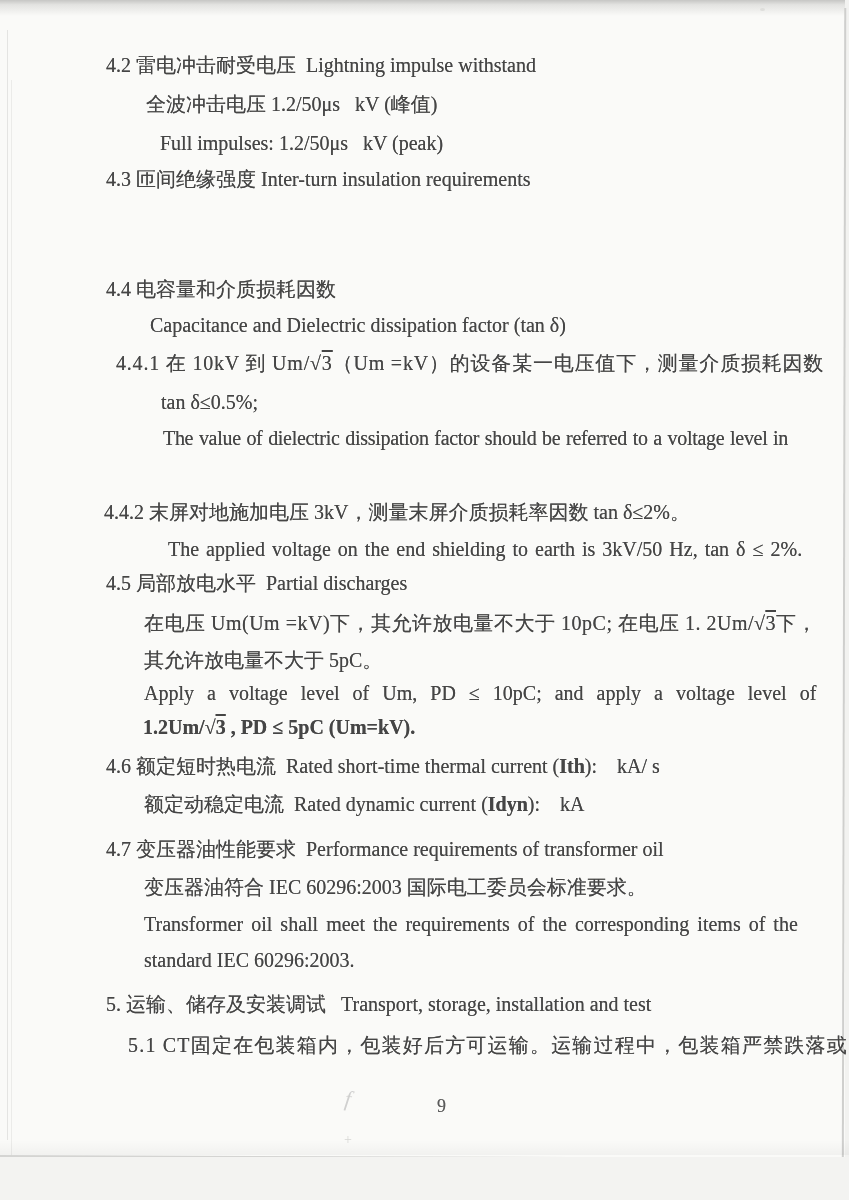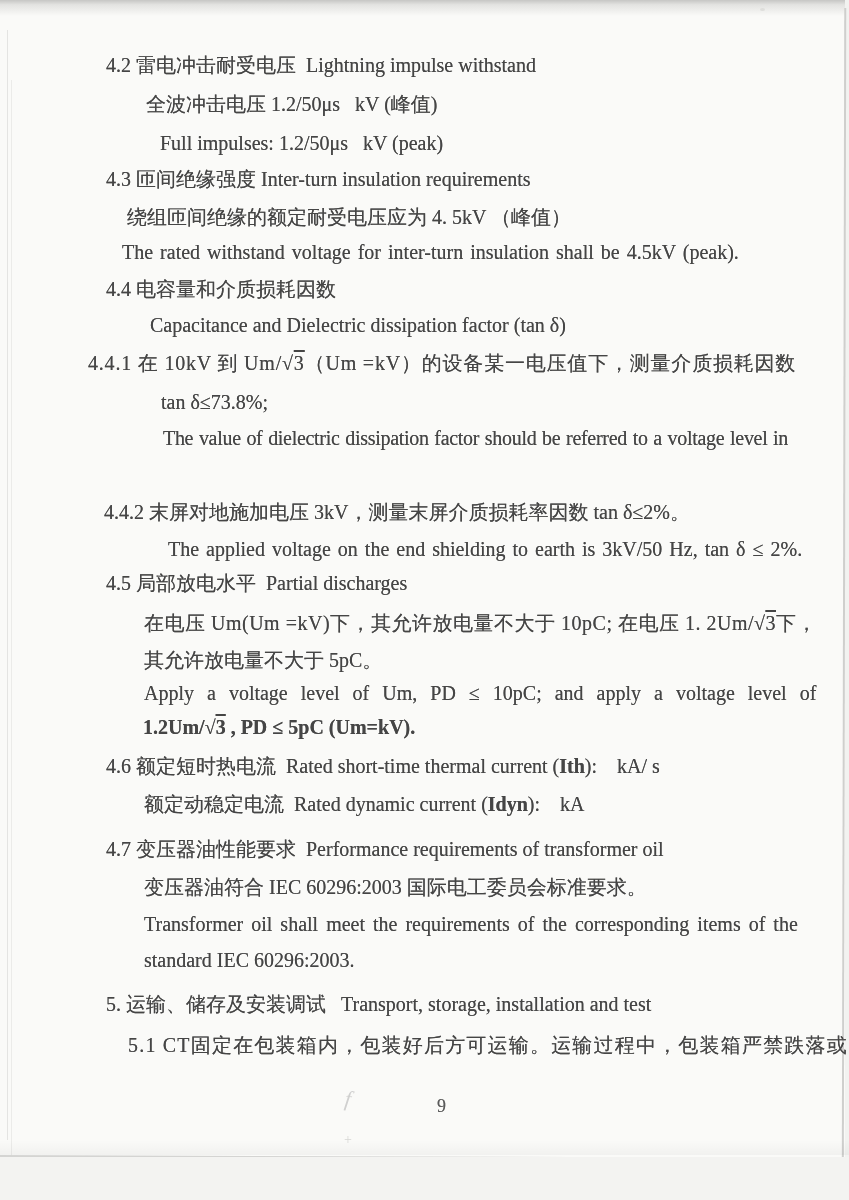--- a/index.html
+++ b/index.html
@@ -99,26 +99,24 @@
   <div class="scan-below-page"></div>
   <div class="scan-speck-dot"></div>
   <div class="pencil-mark-f">f</div>
   <div class="scan-speck-plus">+</div>
 
   <div class="doc-body">
       <div class="line" style="left: 106px; top: 52px;"><span>4.2 雷电冲击耐受电压  Lightning impulse withstand</span></div>
       <div class="line" style="left: 146px; top: 91px;"><span>全波冲击电压 1.2/50μs   kV (峰值)</span></div>
       <div class="line" style="left: 160px; top: 130px;"><span>Full impulses: 1.2/50μs   kV (peak)</span></div>
       <div class="line" style="left: 106px; top: 166px;"><span>4.3 匝间绝缘强度 Inter-turn insulation requirements</span></div>
-      <div class="line" style="left: 127px; top: 204px;"><span>绕组匝间绝缘的额定耐受电压应为 4. 5kV （峰值）</span></div>
-      <div class="line" style="left: 122px; top: 239px; word-spacing: 2px;"><span>The rated withstand voltage for inter-turn insulation shall be 4.5kV (peak).</span></div>
       <div class="line" style="left: 106px; top: 276px;"><span>4.4 电容量和介质损耗因数</span></div>
       <div class="line" style="left: 150px; top: 312px;"><span>Capacitance and Dielectric dissipation factor (tan δ)</span></div>
-      <div class="line" style="left: 88px; top: 350px; letter-spacing: 0.8px; text-align: center;"><span>4.4.1 在 10kV 到 Um/</span><span>√</span><span class="ov">3</span><span>（Um =kV）的设备某一电压值下，测量介质损耗因数</span></div>
-      <div class="line" style="left: 161px; top: 389px;"><span>tan δ≤73.8%;</span></div>
+      <div class="line" style="left: 116px; top: 350px; letter-spacing: 0.8px; text-align: center;"><span>4.4.1 在 10kV 到 Um/</span><span>√</span><span class="ov">3</span><span>（Um =kV）的设备某一电压值下，测量介质损耗因数</span></div>
+      <div class="line" style="left: 161px; top: 389px;"><span>tan δ≤0.5%;</span></div>
       <div class="line" style="left: 163px; top: 425px; word-spacing: 1px; letter-spacing: -0.3px;"><span>The value of dielectric dissipation factor should be referred to a voltage level in</span></div>
       <div class="line" style="left: 104px; top: 499px;"><span>4.4.2 末屏对地施加电压 3kV，测量末屏介质损耗率因数 tan δ≤2%。</span></div>
       <div class="line" style="left: 168px; top: 536px; word-spacing: 2px;"><span>The applied voltage on the end shielding to earth is 3kV/50 Hz, tan δ ≤ 2%.</span></div>
       <div class="line" style="left: 106px; top: 570px;"><span>4.5 局部放电水平  Partial discharges</span></div>
       <div class="line" style="left: 144px; top: 610px; letter-spacing: 0.5px;"><span>在电压 Um(Um =kV)下，其允许放电量不大于 10pC; 在电压 1. 2Um/</span><span>√</span><span class="ov">3</span><span>下，</span></div>
       <div class="line" style="left: 144px; top: 647px;"><span>其允许放电量不大于 5pC。</span></div>
       <div class="line" style="left: 144px; top: 680px; word-spacing: 8px;"><span>Apply a voltage level of Um, PD ≤ 10pC; and apply a voltage level of</span></div>
       <div class="line" style="left: 143px; top: 714px; font-weight: bold;"><span>1.2Um/</span><span>√</span><span class="ov">3</span><span> , PD ≤ 5pC (Um=kV).</span></div>
       <div class="line" style="left: 106px; top: 753px;"><span>4.6 额定短时热电流  Rated short-time thermal current (</span><span class="b">Ith</span><span>):    kA/ s</span></div>
       <div class="line" style="left: 144px; top: 791px;"><span>额定动稳定电流  Rated dynamic current (</span><span class="b">Idyn</span><span>):    kA</span></div>

